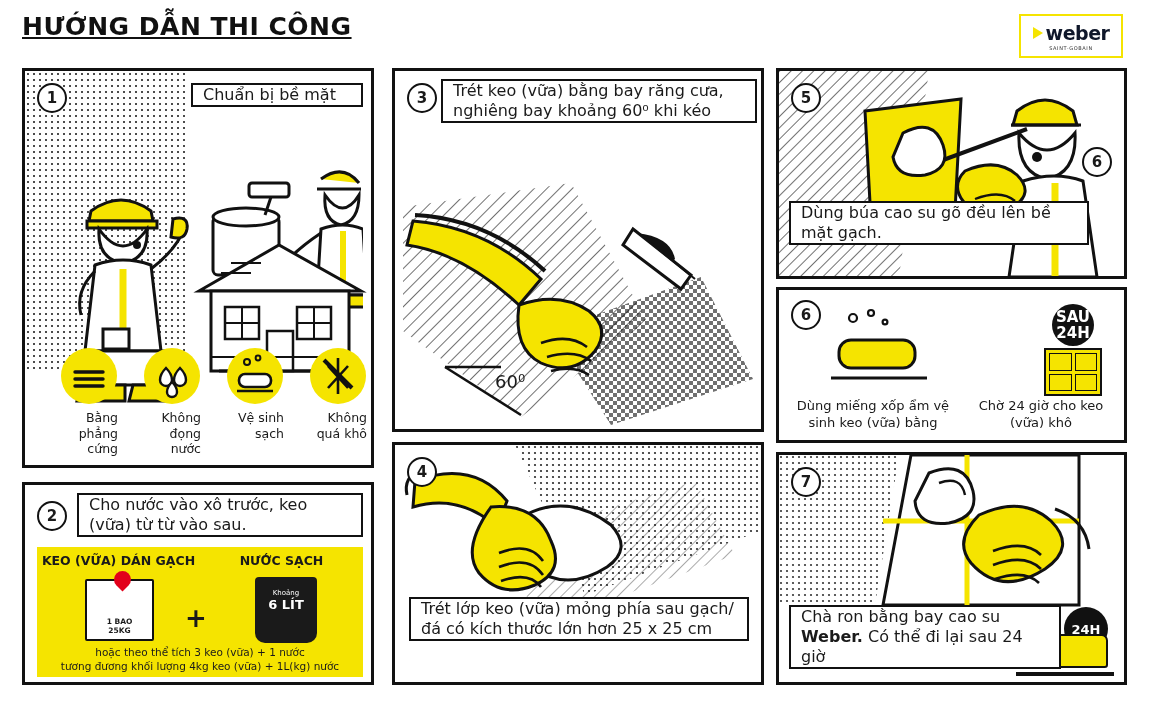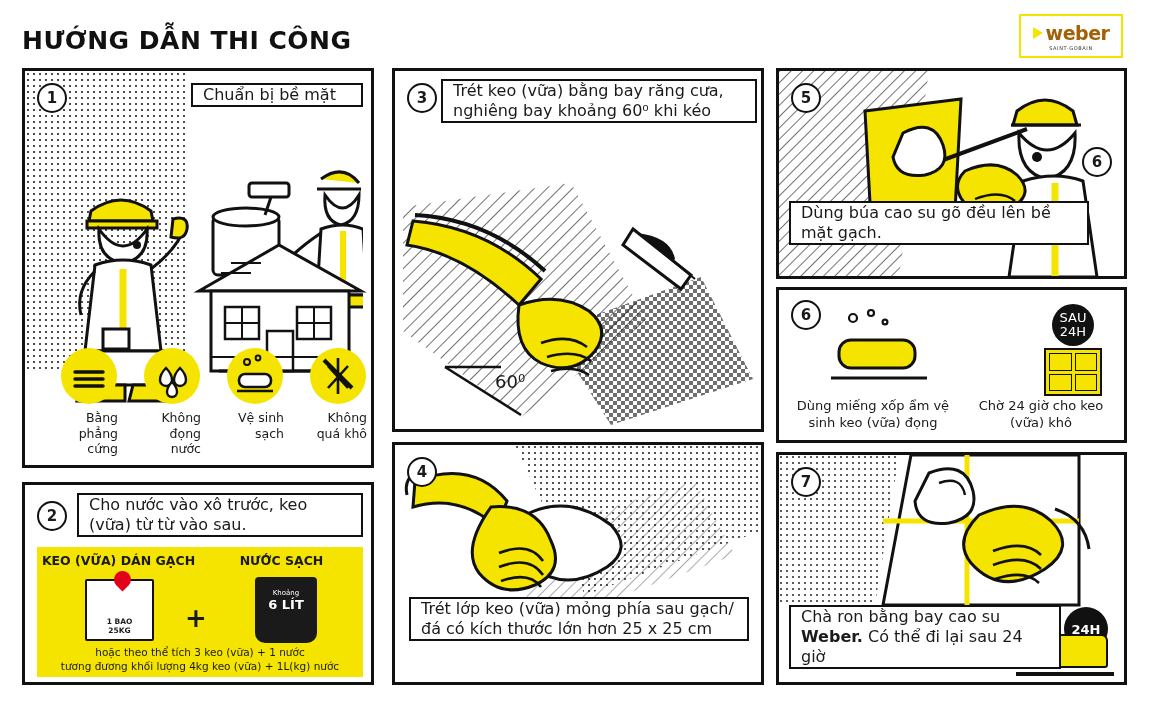--- a/index.html
+++ b/index.html
@@ -9,38 +9,39 @@
     background:#ffffff;
     font-family:"DejaVu Sans", sans-serif;
     color:#1a1a1a;
     overflow:hidden;
     position:relative;
   }
   .page { position:relative; width:1149px; height:707px; }
 
   
   .title {
-    position:absolute; left:22px; top:26px;
+    position:absolute; left:22px; top:12px;
     font-size:25px; font-weight:bold; letter-spacing:.5px;
     color:#111;
+    text-decoration:underline;
   }
   .logo {
     position:absolute; right:26px; top:14px;
     width:104px; height:44px;
     border:2px solid #f5e400;
     background:#fff;
     display:flex; align-items:center; justify-content:center;
     flex-direction:column;
   }
   .logo .logo-main { display:flex; align-items:center; gap:3px; }
   .logo .logo-mark {
     width:0;height:0;border-top:6px solid transparent;border-bottom:6px solid transparent;
     border-left:10px solid #f5e400;
   }
-  .logo .logo-word { font-size:19px; font-weight:bold; letter-spacing:-.5px; color:#a16207; }
+  .logo .logo-word { font-size:19px; font-weight:bold; letter-spacing:-.5px; color:#0f172a; }
   .logo .logo-sub { font-size:5px; letter-spacing:.6px; color:#333; margin-top:1px; }
 
   
   .panel { position:absolute; border:3px solid #111; background:#fff; }
 
   .step-num {
     position:absolute; width:30px; height:30px; border-radius:50%;
     border:2.5px solid #111; background:#fff;
     display:flex; align-items:center; justify-content:center;
     font-size:15px; font-weight:bold; z-index:6;
@@ -112,21 +113,21 @@
   #p5-callout { left:10px; top:130px; width:300px; }
 
   
   #panel6 { left:776px; top:287px; width:351px; height:156px; }
   .p6-col { position:absolute; bottom:8px; width:160px; text-align:center; font-size:13px; line-height:1.35; }
   #p6-left { left:14px; }
   #p6-right { left:182px; }
   .sau-badge {
     position:absolute; right:30px; top:14px; width:42px; height:42px; border-radius:50%;
     background:#111; color:#fff; display:flex; flex-direction:column;
-    align-items:center; justify-content:center; font-size:13px; font-weight:normal; line-height:1.1;
+    align-items:center; justify-content:center; font-size:15px; font-weight:bold; line-height:1.1;
   }
   .tile4 {
     position:absolute; right:22px; top:58px; width:58px; height:48px;
     background:#f5e400; border:2px solid #111;
     display:grid; grid-template-columns:1fr 1fr; grid-template-rows:1fr 1fr; gap:3px; padding:3px;
   }
   .tile4 div { background:#f5e400; border:1px solid #111; }
 
   
   #panel7 { left:776px; top:452px; width:351px; height:233px; }
@@ -386,21 +387,21 @@
       <span>24H</span>
     </div>
 
     <div class="tile4">
       <div></div>
       <div></div>
       <div></div>
       <div></div>
     </div>
 
-    <div class="p6-col" id="p6-left">Dùng miếng xốp ẩm vệ sinh keo (vữa) đọng</div>
+    <div class="p6-col" id="p6-left">Dùng miếng xốp ẩm vệ sinh keo (vữa) bằng</div>
     <div class="p6-col" id="p6-right">Chờ 24 giờ cho keo (vữa) khô</div>
   </div>
 
   <div class="panel" id="panel7">
     <svg style="position:absolute; left:0; top:0;" width="345" height="230" viewBox="0 0 345 230">
       <defs>
         <pattern id="dg7" width="6" height="6" patternUnits="userSpaceOnUse">
           <circle cx="2" cy="2" r="1.1" fill="#111"></circle>
         </pattern>
       </defs>

